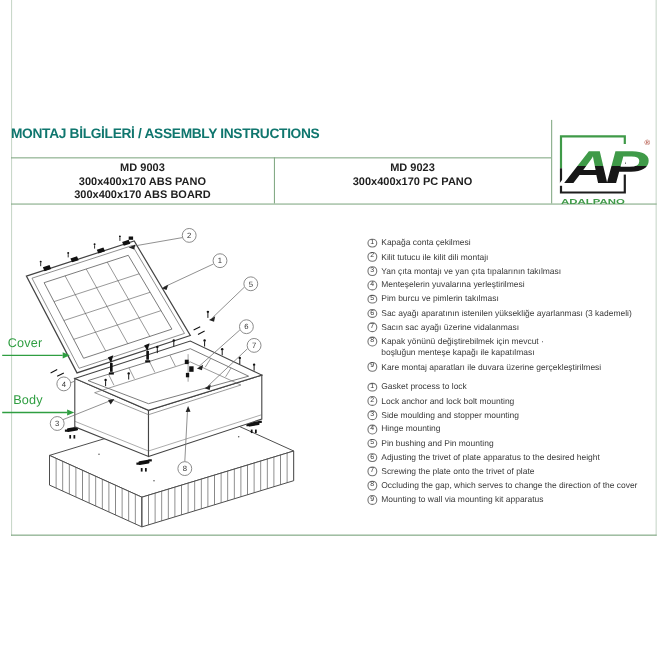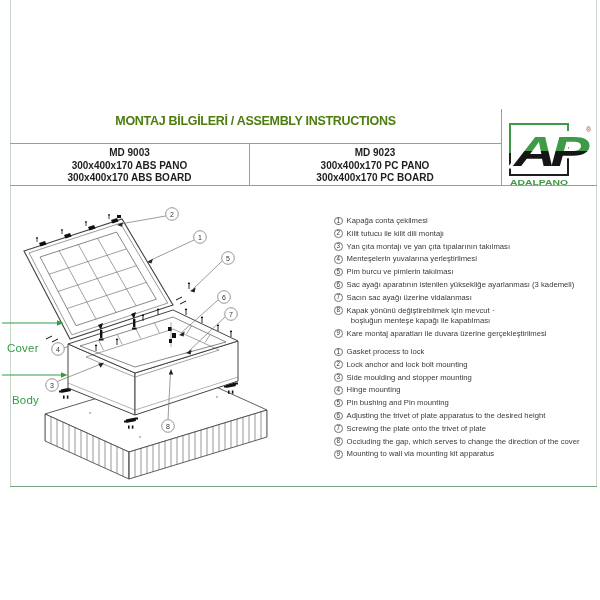--- a/index.html
+++ b/index.html
@@ -6,44 +6,44 @@
   body{
     width:600px;height:600px;position:relative;background:#fff;
     font-family:"Liberation Sans", sans-serif;overflow:hidden;
     -webkit-font-smoothing:antialiased;
   }
   .abs{position:absolute;}
   .hline{position:absolute;height:1px;background:#85ab87;}
   .vline{position:absolute;width:1px;background:#85ab87;}
   .faint{background:#c9d8ca;}
   #page-title{
-    left:10px;top:114px;width:491px;text-align:center;
-    font-size:12.5px;font-weight:bold;letter-spacing:-0.3px;color:#4d7c0f;
+    left:10px;top:114px;width:491px;text-align:left;
+    font-size:12.5px;font-weight:bold;letter-spacing:-0.3px;color:#0f766e;
   }
   .product-cell{top:147px;text-align:center;font-size:10px;font-weight:bold;
     line-height:12.5px;color:#1e1e1e;}
   #product-left{left:10px;width:239px;}
   #product-right{left:249px;width:252px;}
   #logo-box{left:502px;top:112px;width:95px;height:82px;}
   #diagram-wrap{left:0;top:188px;width:330px;height:300px;}
   .diagram-label{
-    position:absolute;font-size:11.5px;color:#2f9e41;letter-spacing:0.2px;margin-top:36px;
+    position:absolute;font-size:11.5px;color:#2f9e41;letter-spacing:0.2px;
   }
   #cover-label{left:7px;top:306px;}
   #body-label{left:12px;top:358px;}
   .ins-list{position:absolute;left:334px;width:262px;}
   #list-tr{top:216px;}
   #list-en{top:347px;}
   .ins-row{display:flex;align-items:flex-start;margin-bottom:2.5px;}
   .ins-row .num{
     flex:0 0 auto;width:8.6px;height:8.6px;margin-top:0.6px;margin-right:4px;
     border:1px solid #767676;border-radius:50%;box-sizing:border-box;
     font-size:6.3px;line-height:6.8px;text-align:center;color:#333;
   }
-  .ins-row .txt{font-size:7.7px;line-height:10.3px;color:#3a3a3a;text-align:center;}
+  .ins-row .txt{font-size:7.7px;line-height:10.3px;color:#3a3a3a;}
 </style>
 </head>
 <body>
 
 <div class="vline faint" style="left:10px;top:0;height:487px;"></div>
 <div class="vline faint" style="left:596px;top:0;height:487px;"></div>
 <div class="hline" style="left:10px;top:143px;width:491px;"></div>
 <div class="hline" style="left:10px;top:185px;width:587px;"></div>
 <div class="hline" style="left:10px;top:486px;width:587px;background:#79a37c;"></div>
 <div class="vline" style="left:249px;top:143px;height:42px;"></div>
@@ -52,21 +52,20 @@
 <div class="abs" id="page-title">MONTAJ BİLGİLERİ / ASSEMBLY INSTRUCTIONS</div>
 
 <div class="abs product-cell" id="product-left">
   <div>MD 9003</div>
   <div>300x400x170 ABS PANO</div>
   <div>300x400x170 ABS BOARD</div>
 </div>
 <div class="abs product-cell" id="product-right">
   <div>MD 9023</div>
   <div>300x400x170 PC PANO</div>
-  <div>300x400x170 PC BOARD</div>
 </div>
 
 <div class="abs" id="logo-box">
   <svg width="95" height="82" viewBox="0 0 95 80">
     <defs>
       <linearGradient id="apGrad" x1="0" y1="22" x2="0" y2="54" gradientUnits="userSpaceOnUse">
         <stop offset="0" stop-color="#3f9a48"></stop>
         <stop offset="0.5" stop-color="#3f9a48"></stop>
         <stop offset="0.5" stop-color="#161616"></stop>
         <stop offset="1" stop-color="#161616"></stop>

